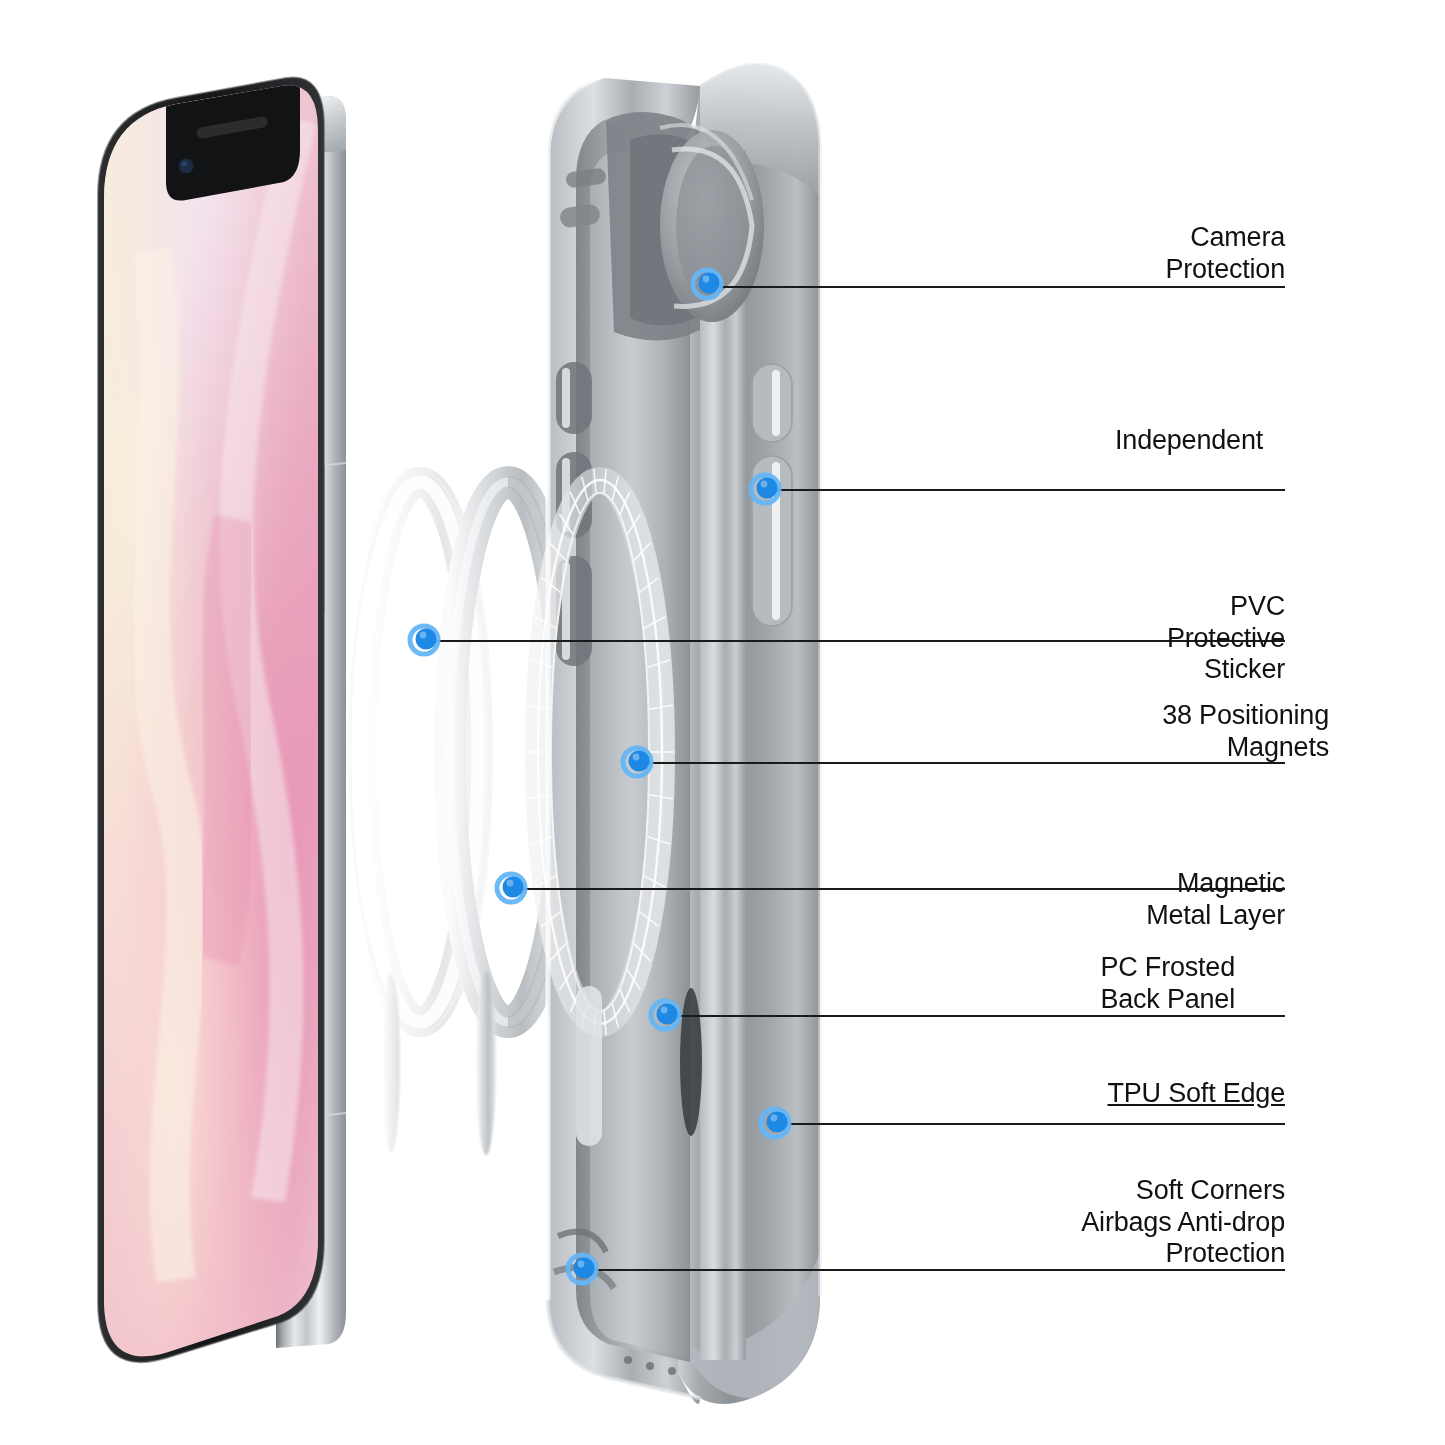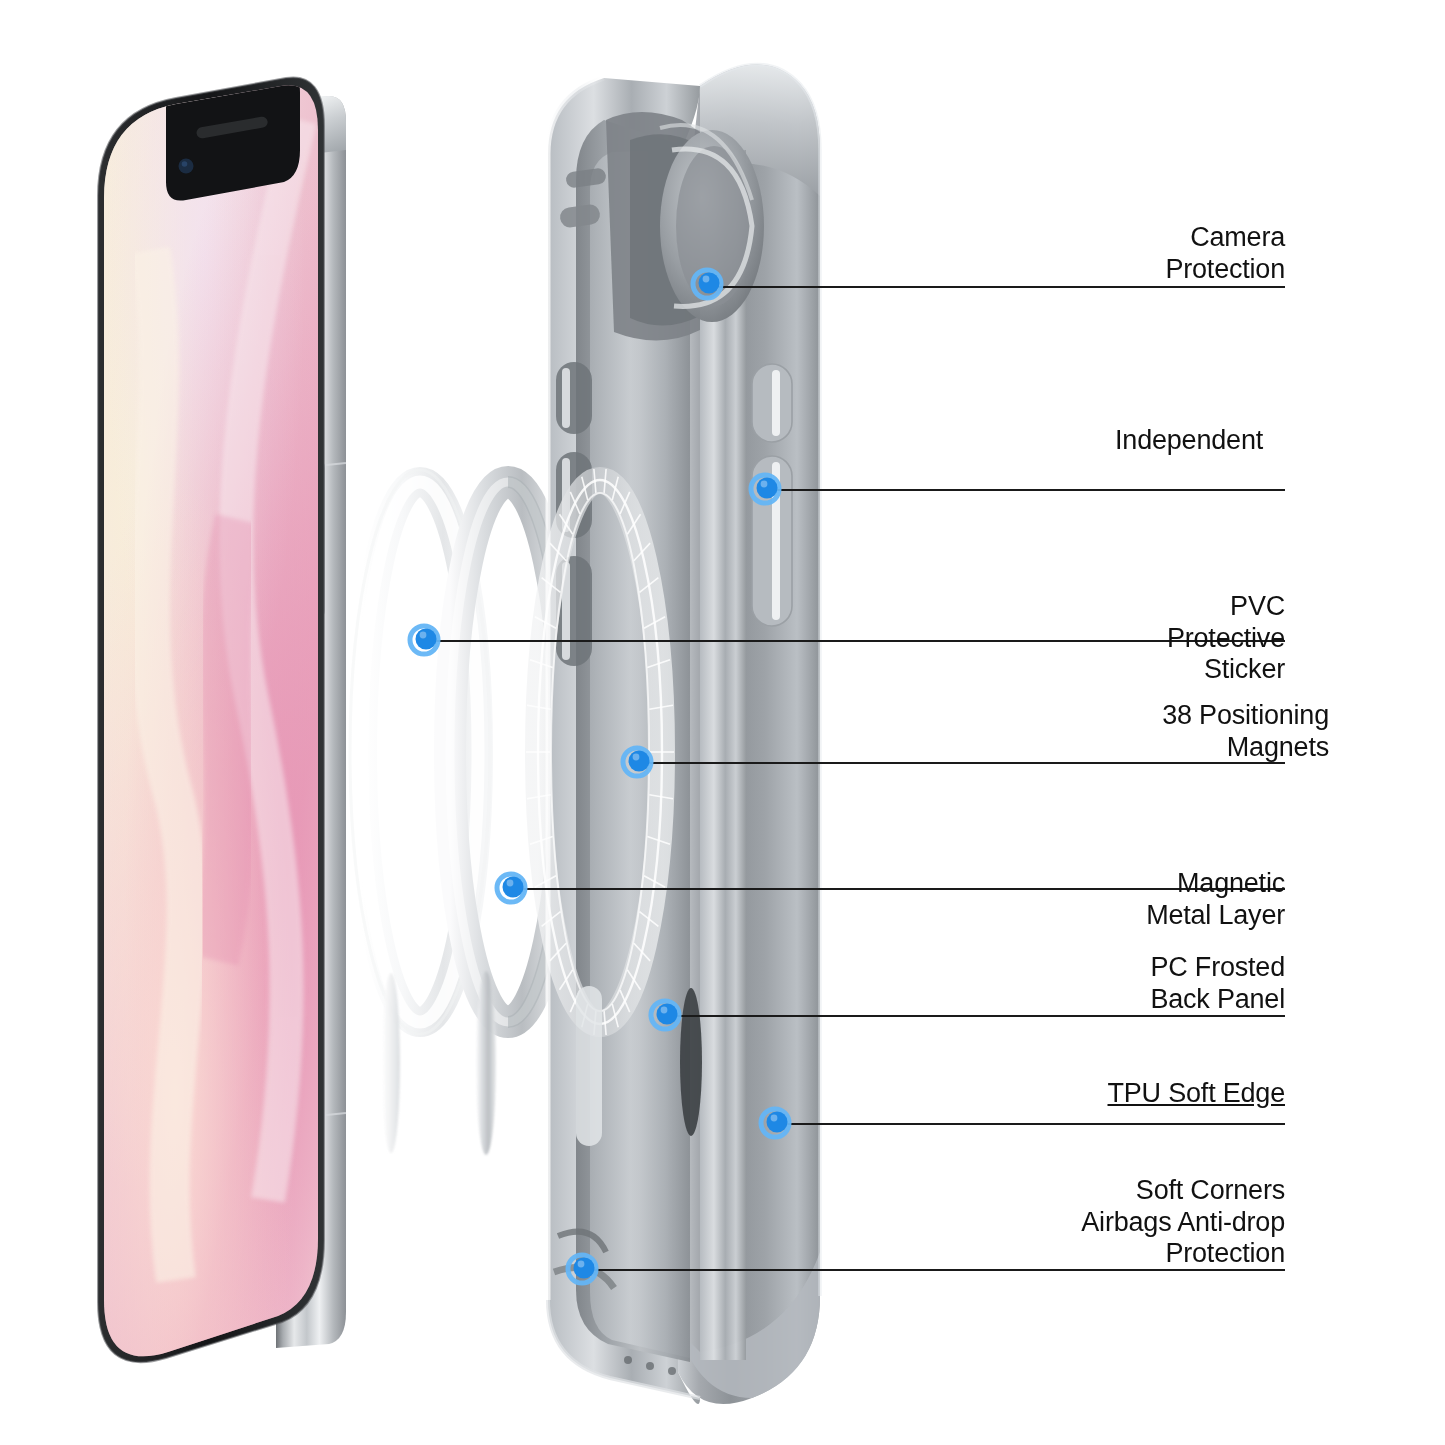--- a/index.html
+++ b/index.html
@@ -406,18 +406,18 @@
         </g>
       </g>
   </svg>
 
   <div id="labels">
       <div class="callout" style="left: 865px; top: 222px; width: 420px;"><span>Camera</span><span>Protection</span></div>
       <div class="callout" style="left: 843px; top: 425px; width: 420px;"><span>Independent</span></div>
       <div class="callout" style="left: 865px; top: 545px; width: 420px; margin-top: 46px;"><span>PVC</span><span>Protective</span><span>Sticker</span></div>
       <div class="callout" style="left: 909px; top: 700px; width: 420px;"><span>38 Positioning</span><span>Magnets</span></div>
       <div class="callout" style="left: 865px; top: 824px; width: 420px; margin-top: 44px;"><span>Magnetic</span><span>Metal Layer</span></div>
-      <div class="callout" style="left: 865px; top: 952px; width: 420px;"><span>PC Frosted</span><span>Back Panel</span></div>
+      <div class="callout" style="left: 815px; top: 952px; width: 420px;"><span>PC Frosted</span><span>Back Panel</span></div>
       <div class="callout" style="left: 865px; top: 1078px; width: 420px; text-decoration: underline;"><span>TPU Soft Edge</span></div>
       <div class="callout" style="left: 865px; top: 1175px; width: 420px;"><span>Soft Corners</span><span>Airbags Anti-drop</span><span>Protection</span></div>
     </div>
 
 </div>
 
 </body></html>

